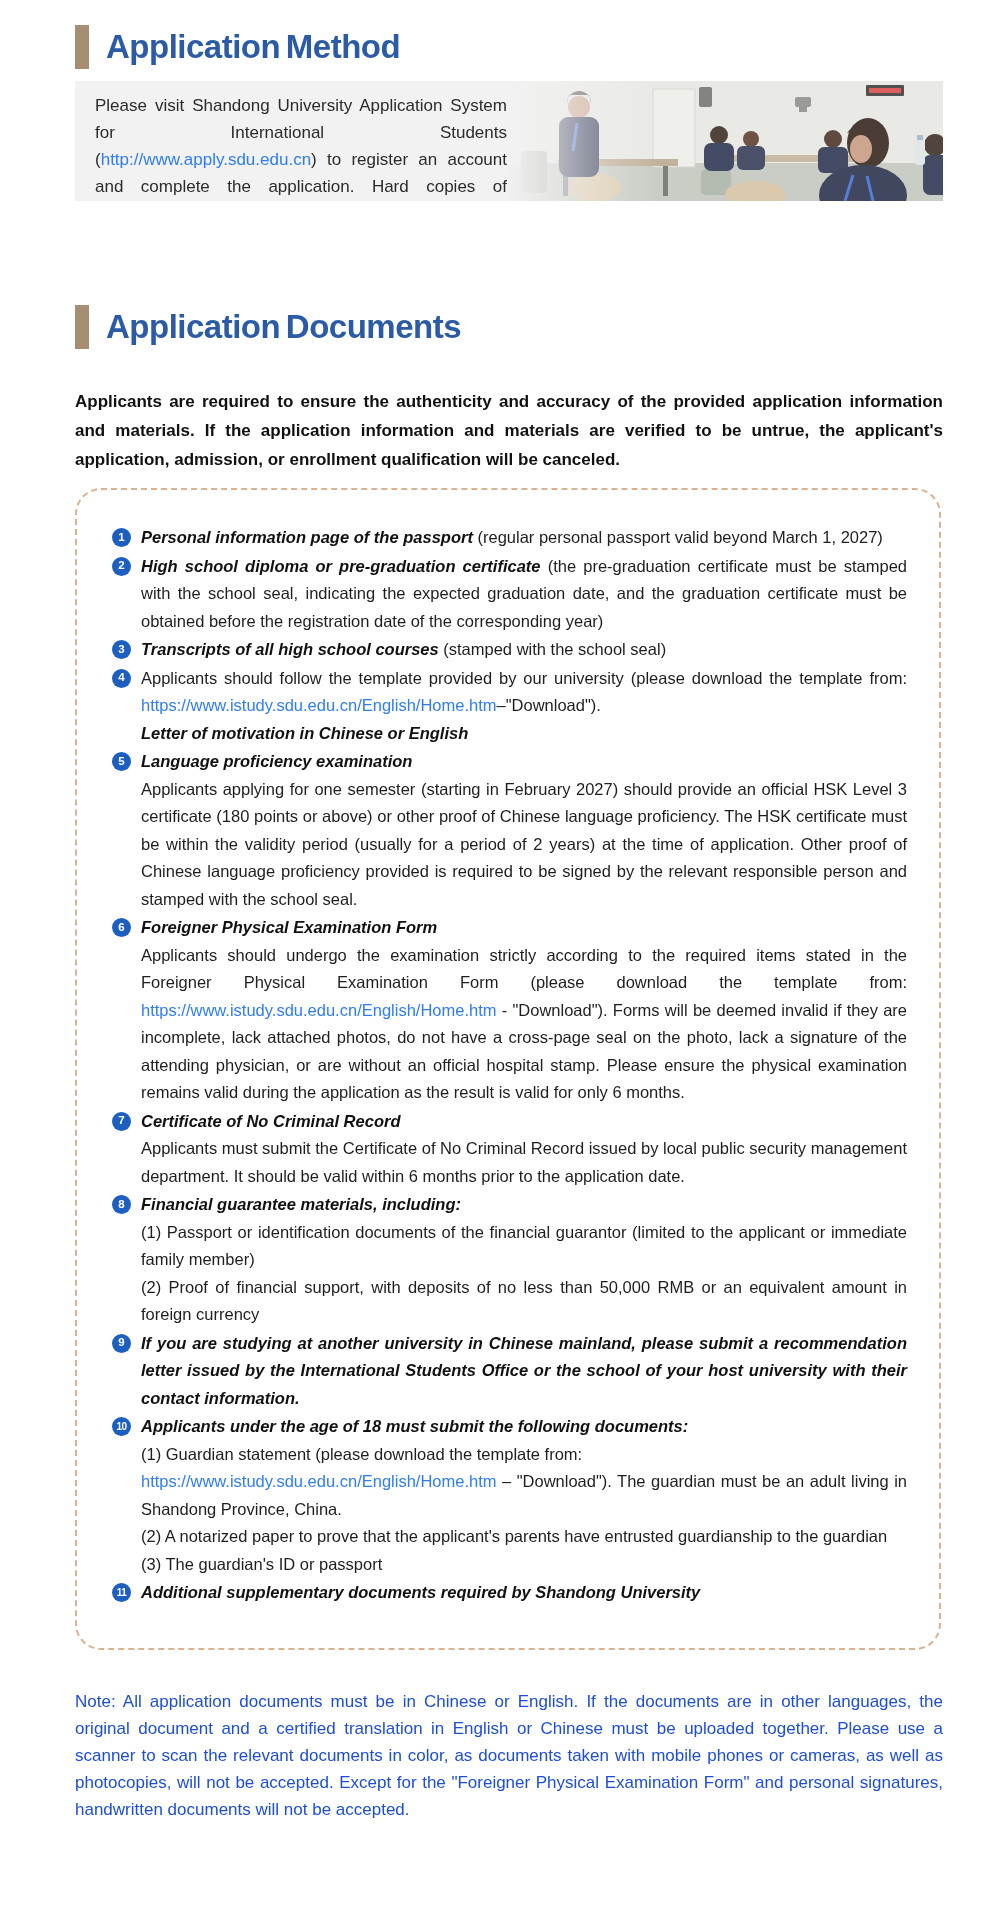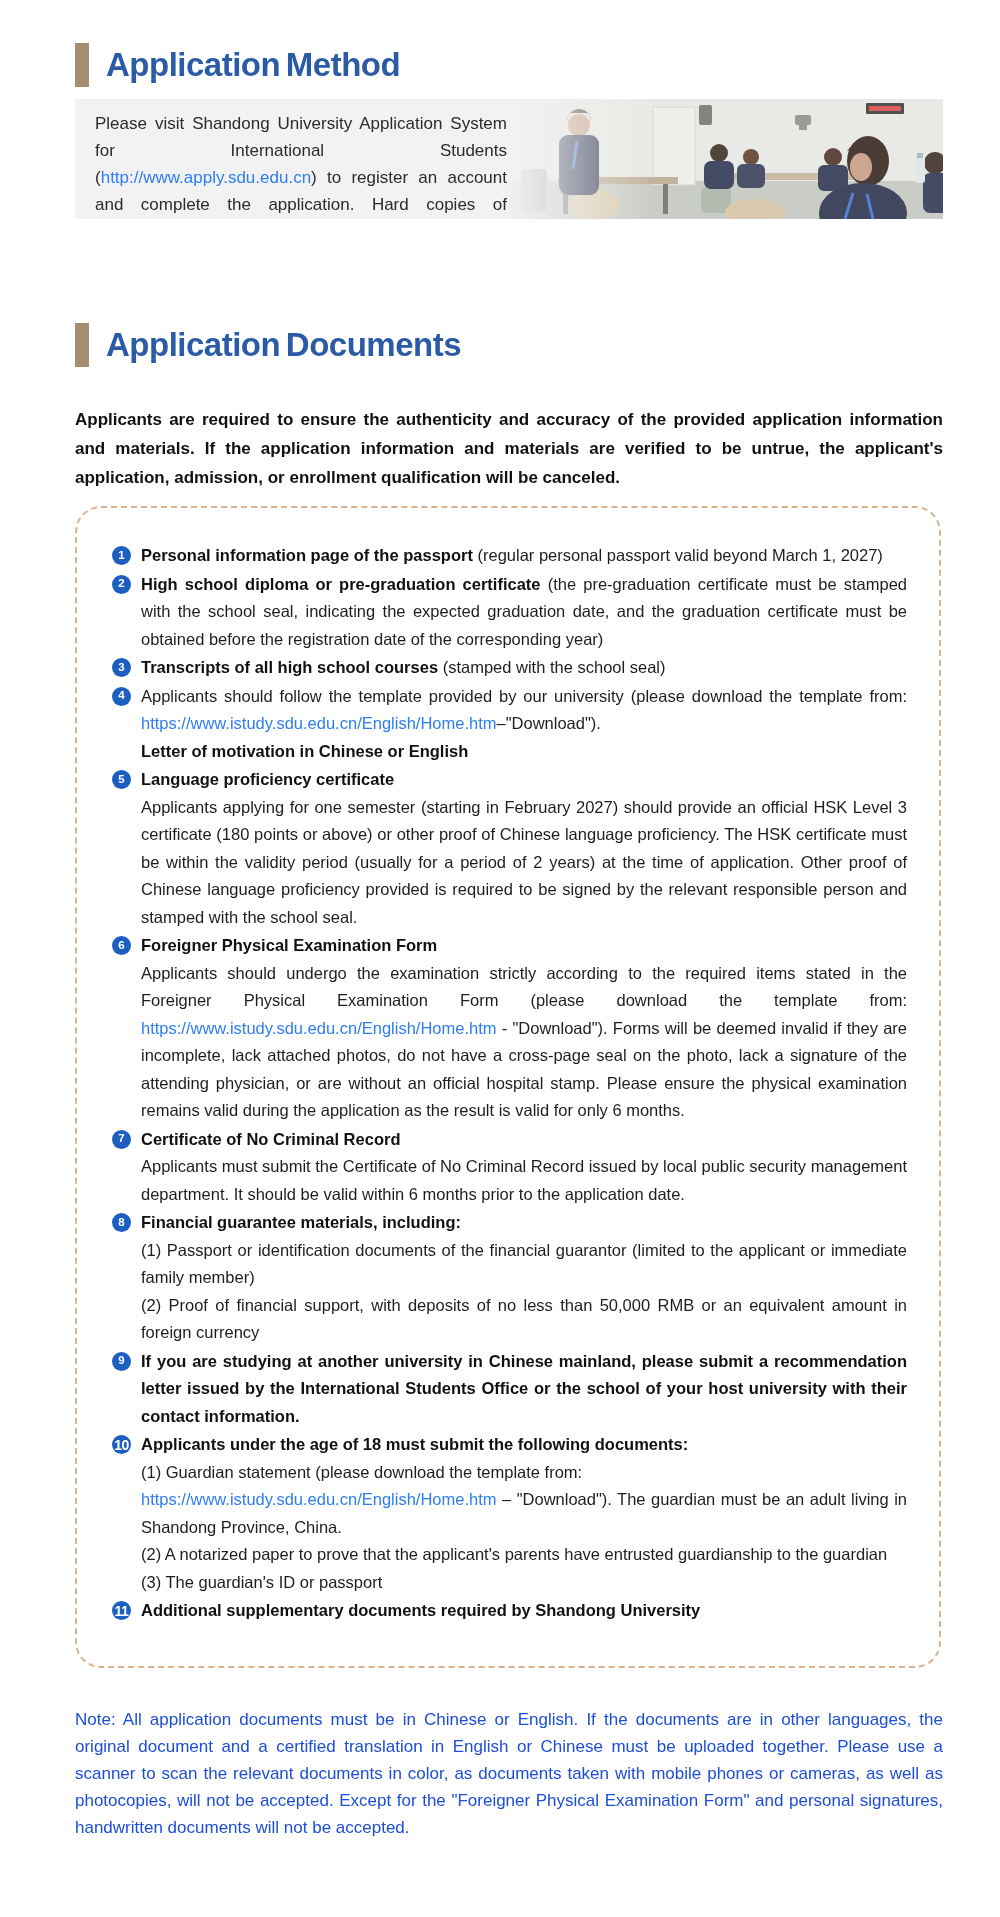--- a/index.html
+++ b/index.html
@@ -2,21 +2,21 @@
 <html><head>
 <meta charset="utf-8">
 <style>
   * { margin:0; padding:0; box-sizing:border-box; }
   html,body { background:#ffffff; }
   body {
     width:1000px; height:1917px;
     font-family:"Liberation Sans","DejaVu Sans",sans-serif;
     color:#222; position:relative;
   }
-  .page { width:1000px; padding-top:43px; }
+  .page { width:1000px; padding-top:25px; }
 
   
   .section-header { display:flex; align-items:center; margin-left:75px; }
   .header-bar { width:14px; height:44px; background:#a58e71; margin-right:17px; flex:0 0 auto; }
   .section-title {
     font-size:33px; font-weight:700; color:#2b5ba7;
     letter-spacing:-0.5px; word-spacing:-3px; line-height:1.1;
   }
 
   
@@ -44,24 +44,24 @@
     border:2px dashed #d8b291; border-radius:26px;
     padding:34px 32px 40px 35px;
   }
   .doc-item { display:flex; align-items:flex-start; margin-bottom:1px; }
   .num {
     flex:0 0 auto; width:19px; height:19px; border-radius:50%;
     background:#1d5fc0; color:#fff; font-size:11.5px; font-weight:700;
     display:inline-flex; align-items:center; justify-content:center;
     margin:4px 10px 0 0; line-height:1;
   }
-  .num.small { font-size:14px; letter-spacing:-0.5px; }
+  .num.small { font-size:10px; letter-spacing:-0.5px; }
   .item-content { flex:1; min-width:0; }
   .item-content p { font-size:16.5px; line-height:27.5px; text-align:justify; color:#1e1e1e; }
-  .item-content b { color:#111; }
+  .item-content b { color:#111;font-style:italic; }
 
   
   .docs-note {
     margin:38px 57px 0 75px; width:868px;
     font-size:17px; line-height:27px; text-align:justify; color:#1d4ed8;
   }
 </style>
 </head>
 <body>
 
@@ -159,21 +159,21 @@
         <div class="doc-item">
           <span class="num">4</span>
           <div class="item-content">
             <p>Applicants should follow the template provided by our university (please download the template from: <a class="lnk">https://www.istudy.sdu.edu.cn/English/Home.htm</a>–"Download").</p>
             <p><b>Letter of motivation in Chinese or English</b></p>
           </div>
         </div>
         <div class="doc-item">
           <span class="num">5</span>
           <div class="item-content">
-            <p><b>Language proficiency certificate</b></p>
+            <p><b>Language proficiency examination</b></p>
             <p>Applicants applying for one semester (starting in February 2027) should provide an official HSK Level 3 certificate (180 points or above) or other proof of Chinese language proficiency. The HSK certificate must be within the validity period (usually for a period of 2 years) at the time of application. Other proof of Chinese language proficiency provided is required to be signed by the relevant responsible person and stamped with the school seal.</p>
           </div>
         </div>
         <div class="doc-item">
           <span class="num">6</span>
           <div class="item-content">
             <p><b>Foreigner Physical Examination Form</b></p>
             <p>Applicants should undergo the examination strictly according to the required items stated in the Foreigner Physical Examination Form (please download the template from: <a class="lnk">https://www.istudy.sdu.edu.cn/English/Home.htm</a> - "Download"). Forms will be deemed invalid if they are incomplete, lack attached photos, do not have a cross-page seal on the photo, lack a signature of the attending physician, or are without an official hospital stamp. Please ensure the physical examination remains valid during the application as the result is valid for only 6 months.</p>
           </div>
         </div>

